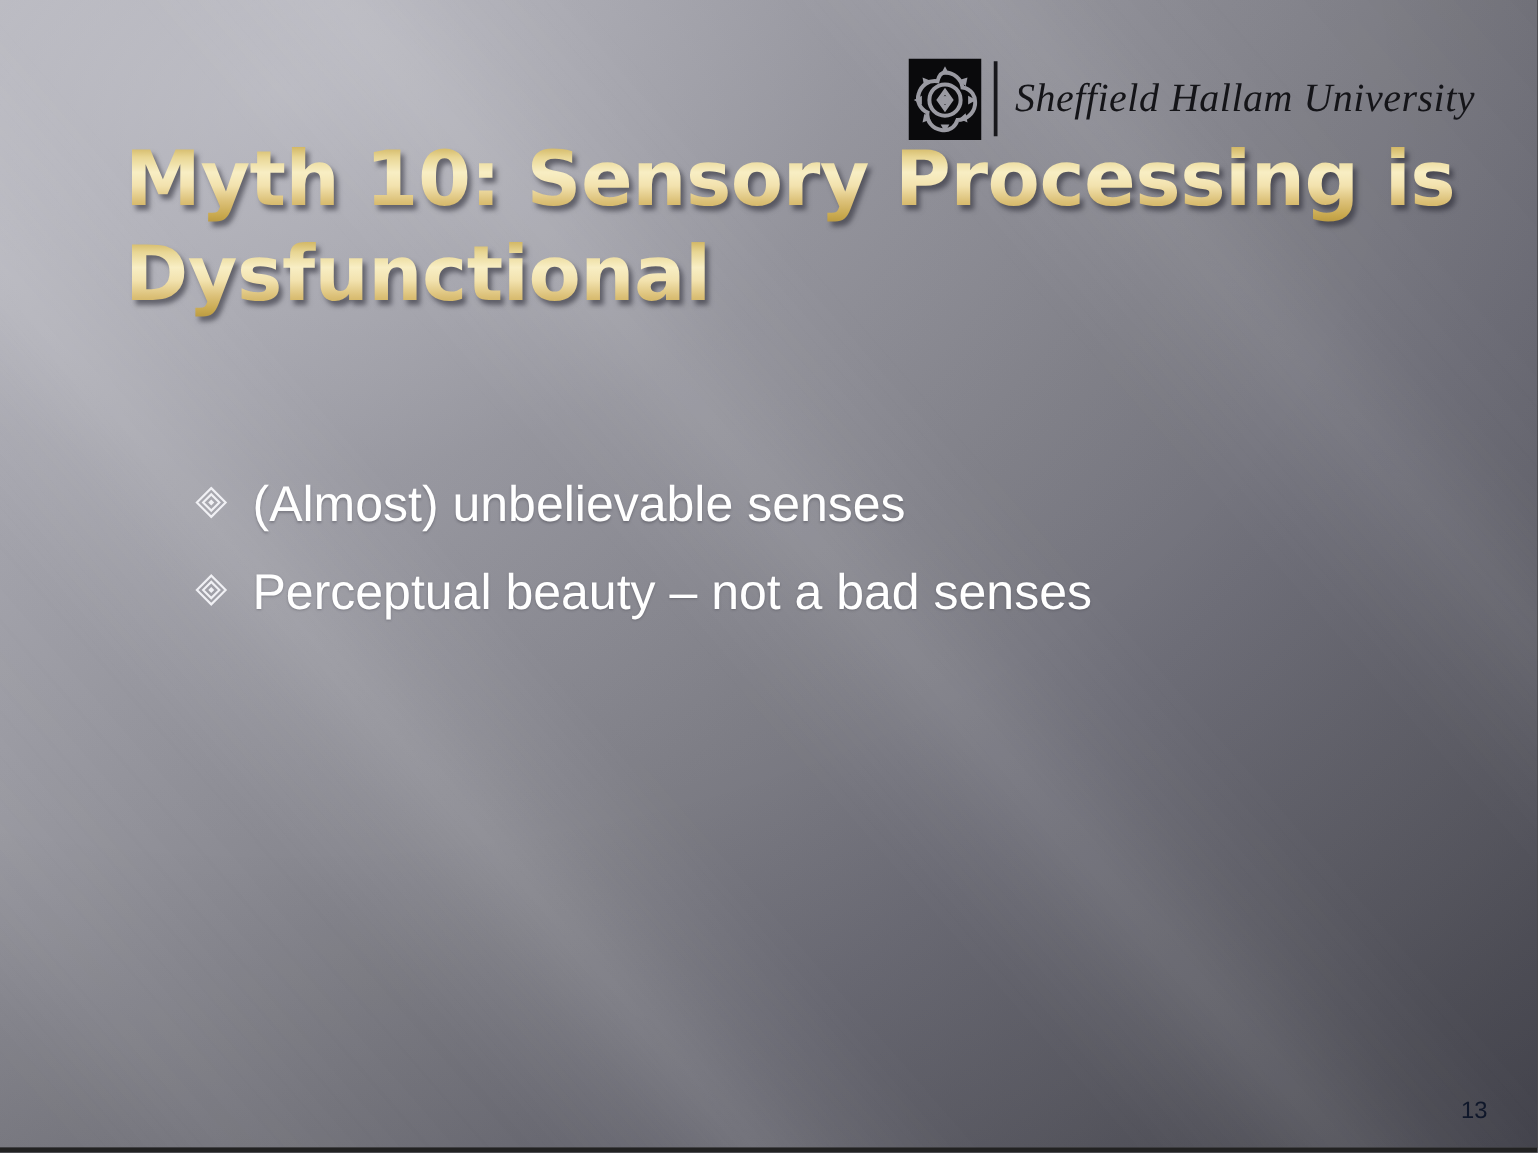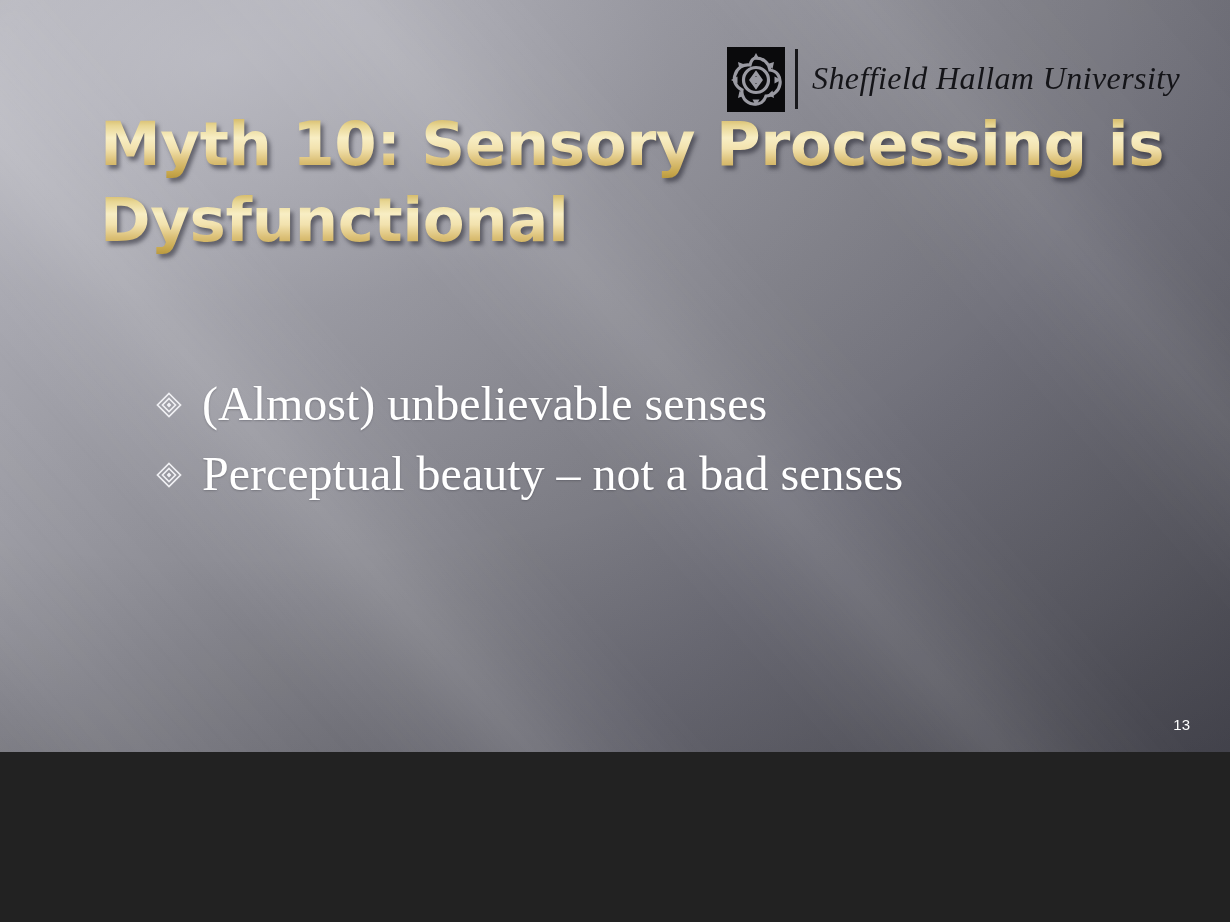--- a/index.html
+++ b/index.html
@@ -4,21 +4,21 @@
 <title>Slide</title>
 <style>
   html, body {
     margin: 0;
     padding: 0;
     background: #222;
   }
   .slide {
     position: relative;
     width: 1230px;
-    height: 752px;
+    height: 918px;
     overflow: hidden;
     font-family: "Liberation Serif", "DejaVu Serif", serif;
     background: #7b7b83;
   }
 
   
   .bg-base {
     position: absolute;
     inset: 0;
     background: linear-gradient(135deg,
@@ -181,37 +181,37 @@
     flex: none;
     width: 46px;
     display: flex;
     align-items: center;
     justify-content: flex-start;
     position: relative;
     top: -2px;
   }
   .bullet-mark svg { display: block; }
   .bullet-text {
-    font-family: Liberation Serif, serif;
-    font-size: 48px;
+    font-family: Liberation Sans, sans-serif;
+    font-size: 40px;
     line-height: 48px;
     color: #ffffff;
     white-space: nowrap;
     text-shadow: 0 1px 2px rgba(40,40,50,0.30);
     text-align: center;
   }
 
   
   .page-number {
     position: absolute;
     right: 40px;
     bottom: 20px;
     font-family: "Liberation Sans", "DejaVu Sans", sans-serif;
-    font-size: 15px;
-    color: #ffffff;
+    font-size: 19px;
+    color: #0f172a;
     line-height: 1;
   }
 </style>
 </head>
 <body>
 
 <div class="slide">
 
   <div class="bg-base"></div>
   <div class="bg-vignette"></div>

